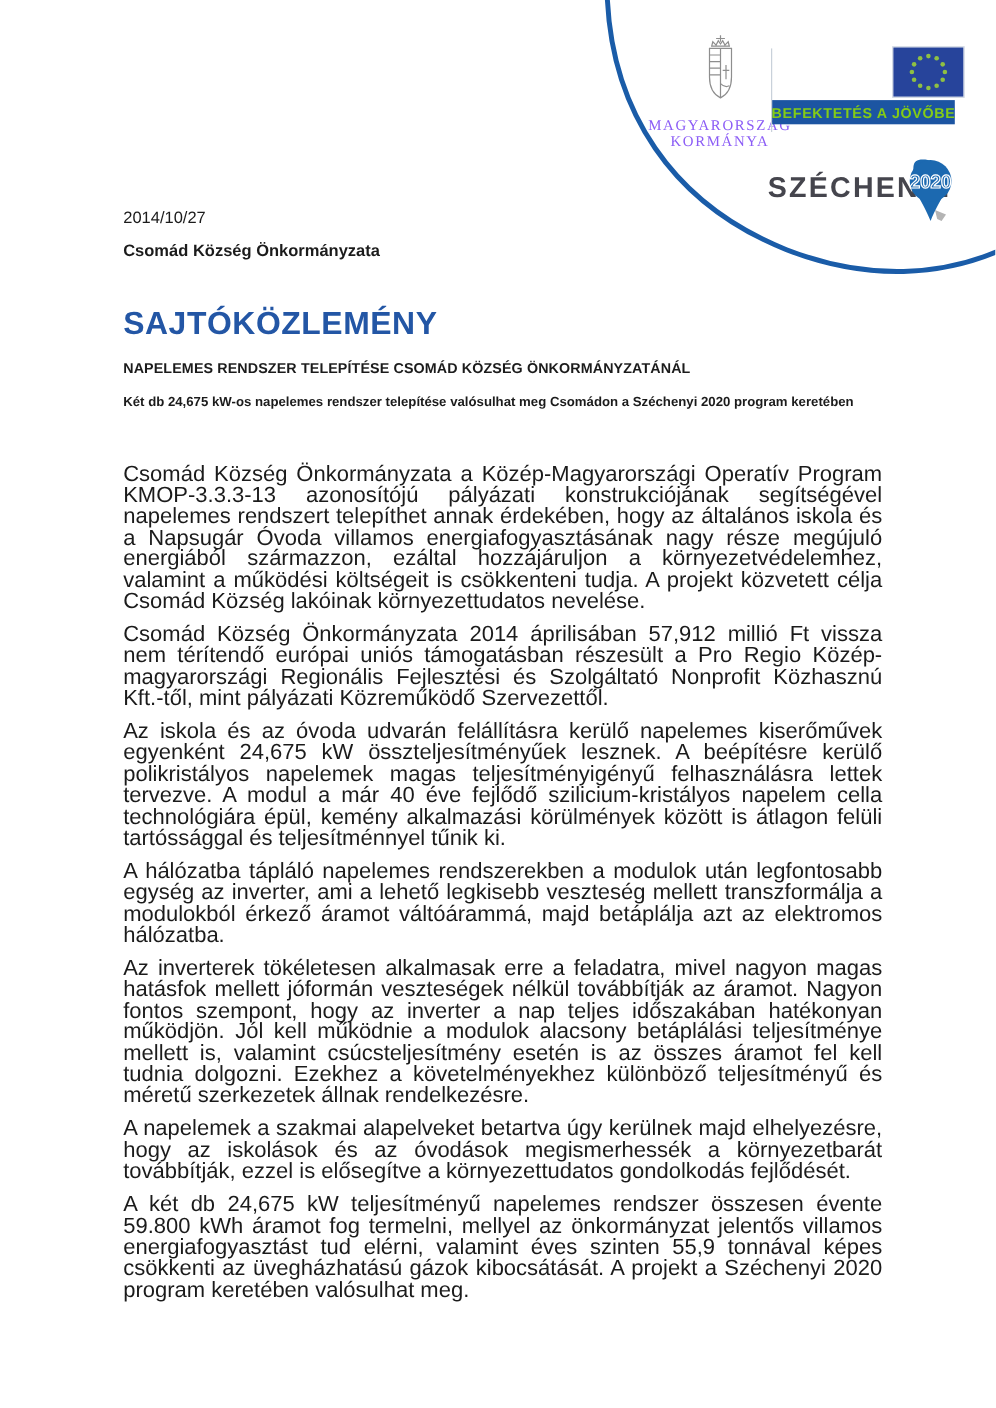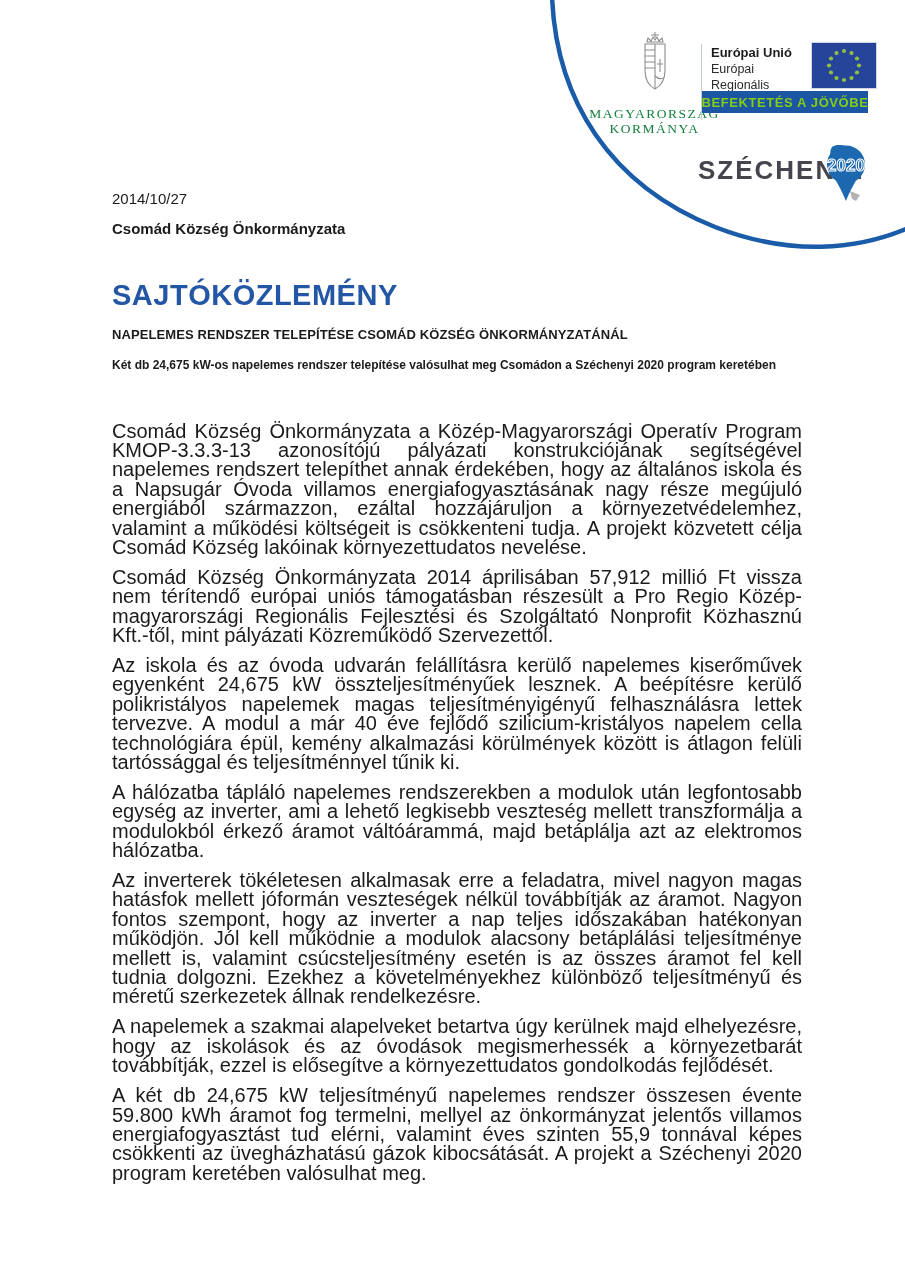--- a/index.html
+++ b/index.html
@@ -13,21 +13,21 @@
     overflow: hidden;
     margin: 0 auto;
   }
   
   .curve-svg { position: absolute; top: 0; left: 0; width: 905px; height: 270px; }
   
   .gov-block { position: absolute; top: 30px; left: 572px; width: 165px; text-align: center; }
   .gov-arms { display: block; margin: 0 auto 4px auto; }
   .gov-name {
     font-family: "Liberation Serif", serif;
-    color: #15803d;
+    color: #8b5cf6;
     font-size: 13.5px;
     letter-spacing: 1.5px;
     line-height: 15px;
   }
   
   .eu-divider { position: absolute; top: 44px; left: 701px; width: 1px; height: 76px; background: #c4cdd6; }
   .eu-text { position: absolute; top: 44px; left: 711px; width: 100px; color: #1c1c1c; }
   .eu-title { font-size: 13px; font-weight: bold; line-height: 17px; }
   .eu-sub { font-size: 12.5px; line-height: 16px; color: #2a2a2a; }
   .eu-flag {
@@ -88,25 +88,20 @@
         <path d="M10 20 h10 M10 26 h10 M10 32 h10 M10 38 h10"></path>
         <path d="M22 34 h6 M25 29 L25 42"></path>
         <path d="M20 46 q4 4 8 2"></path>
       </g>
     </svg>
     <div class="gov-name">MAGYARORSZÁG</div>
     <div class="gov-name">KORMÁNYA</div>
   </div>
 
   <div class="eu-divider"></div>
-  <div class="eu-text">
-    <div class="eu-title">Európai Unió</div>
-    <div class="eu-sub">Európai Regionális</div>
-    <div class="eu-sub">Fejlesztési Alap</div>
-  </div>
 
   <div class="eu-flag">
     <svg width="64" height="45" viewBox="0 0 64 45" aria-hidden="true">
       <rect x="0" y="0" width="64" height="45" fill="#27449b"></rect>
       <g fill="#8fc043">
         <circle cx="32" cy="8" r="2.1"></circle>
         <circle cx="39.5" cy="10" r="2.1"></circle>
         <circle cx="45" cy="15.5" r="2.1"></circle>
         <circle cx="47" cy="22.5" r="2.1"></circle>
         <circle cx="45" cy="29.5" r="2.1"></circle>

